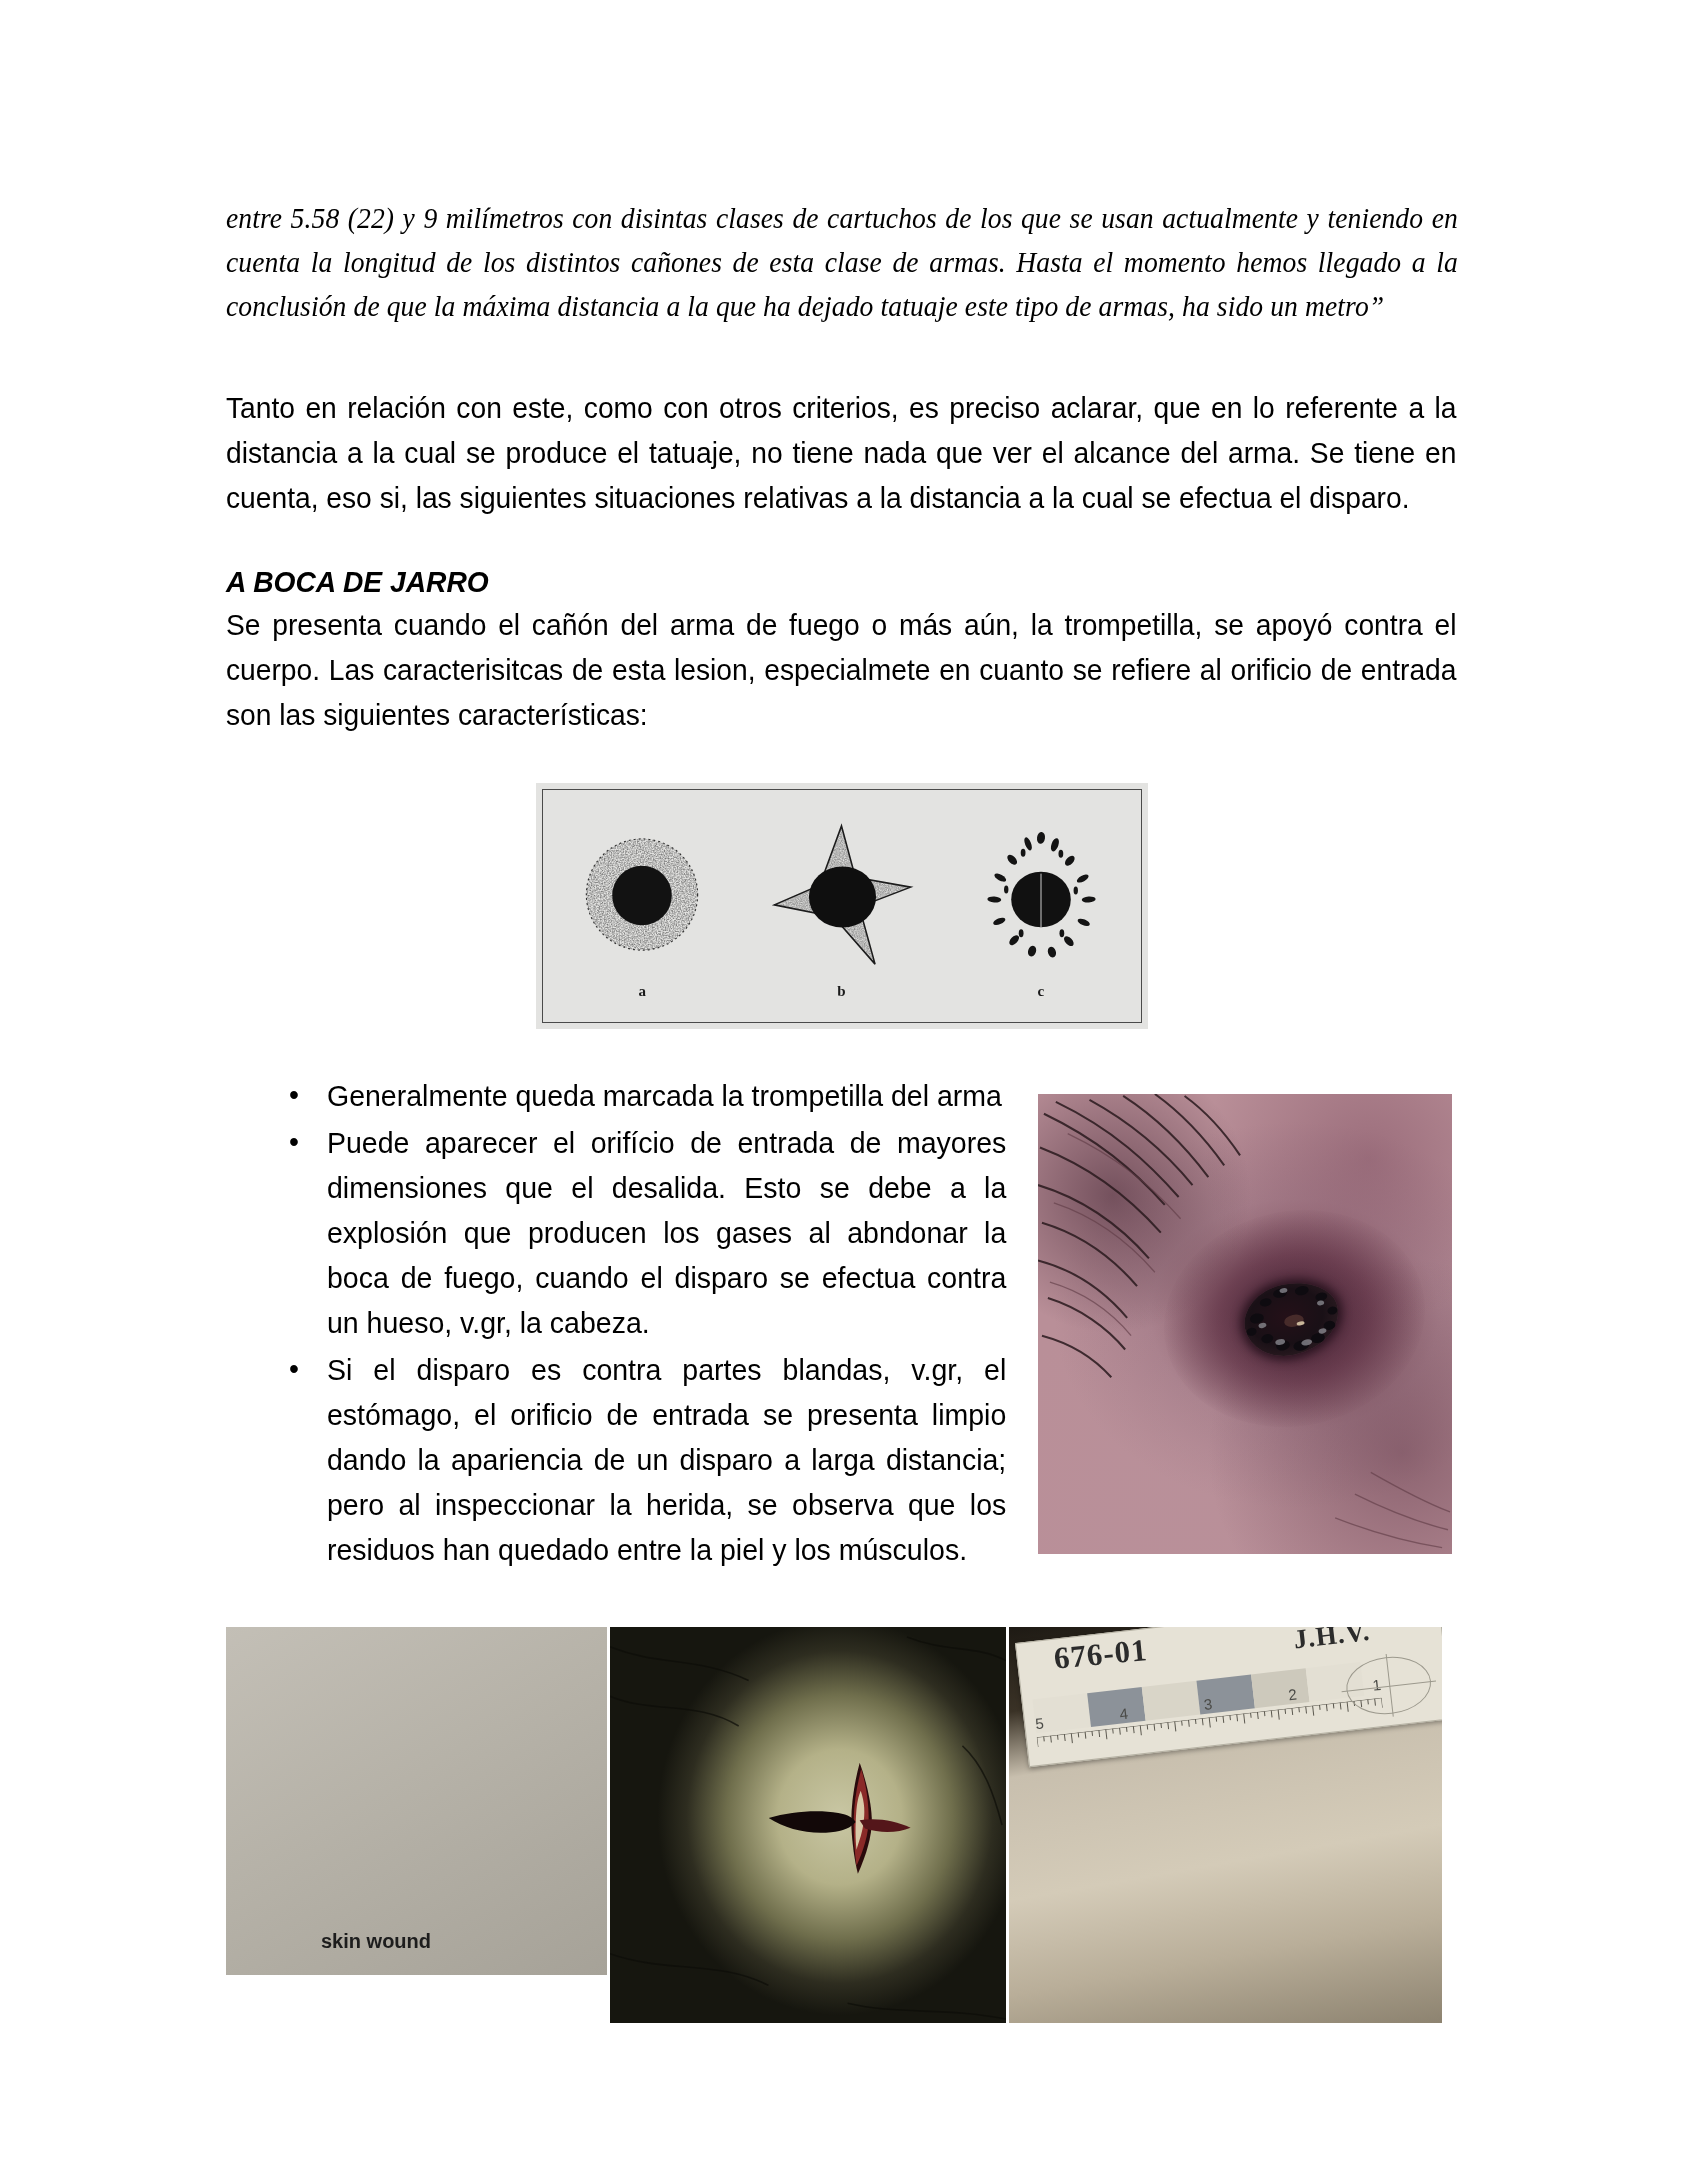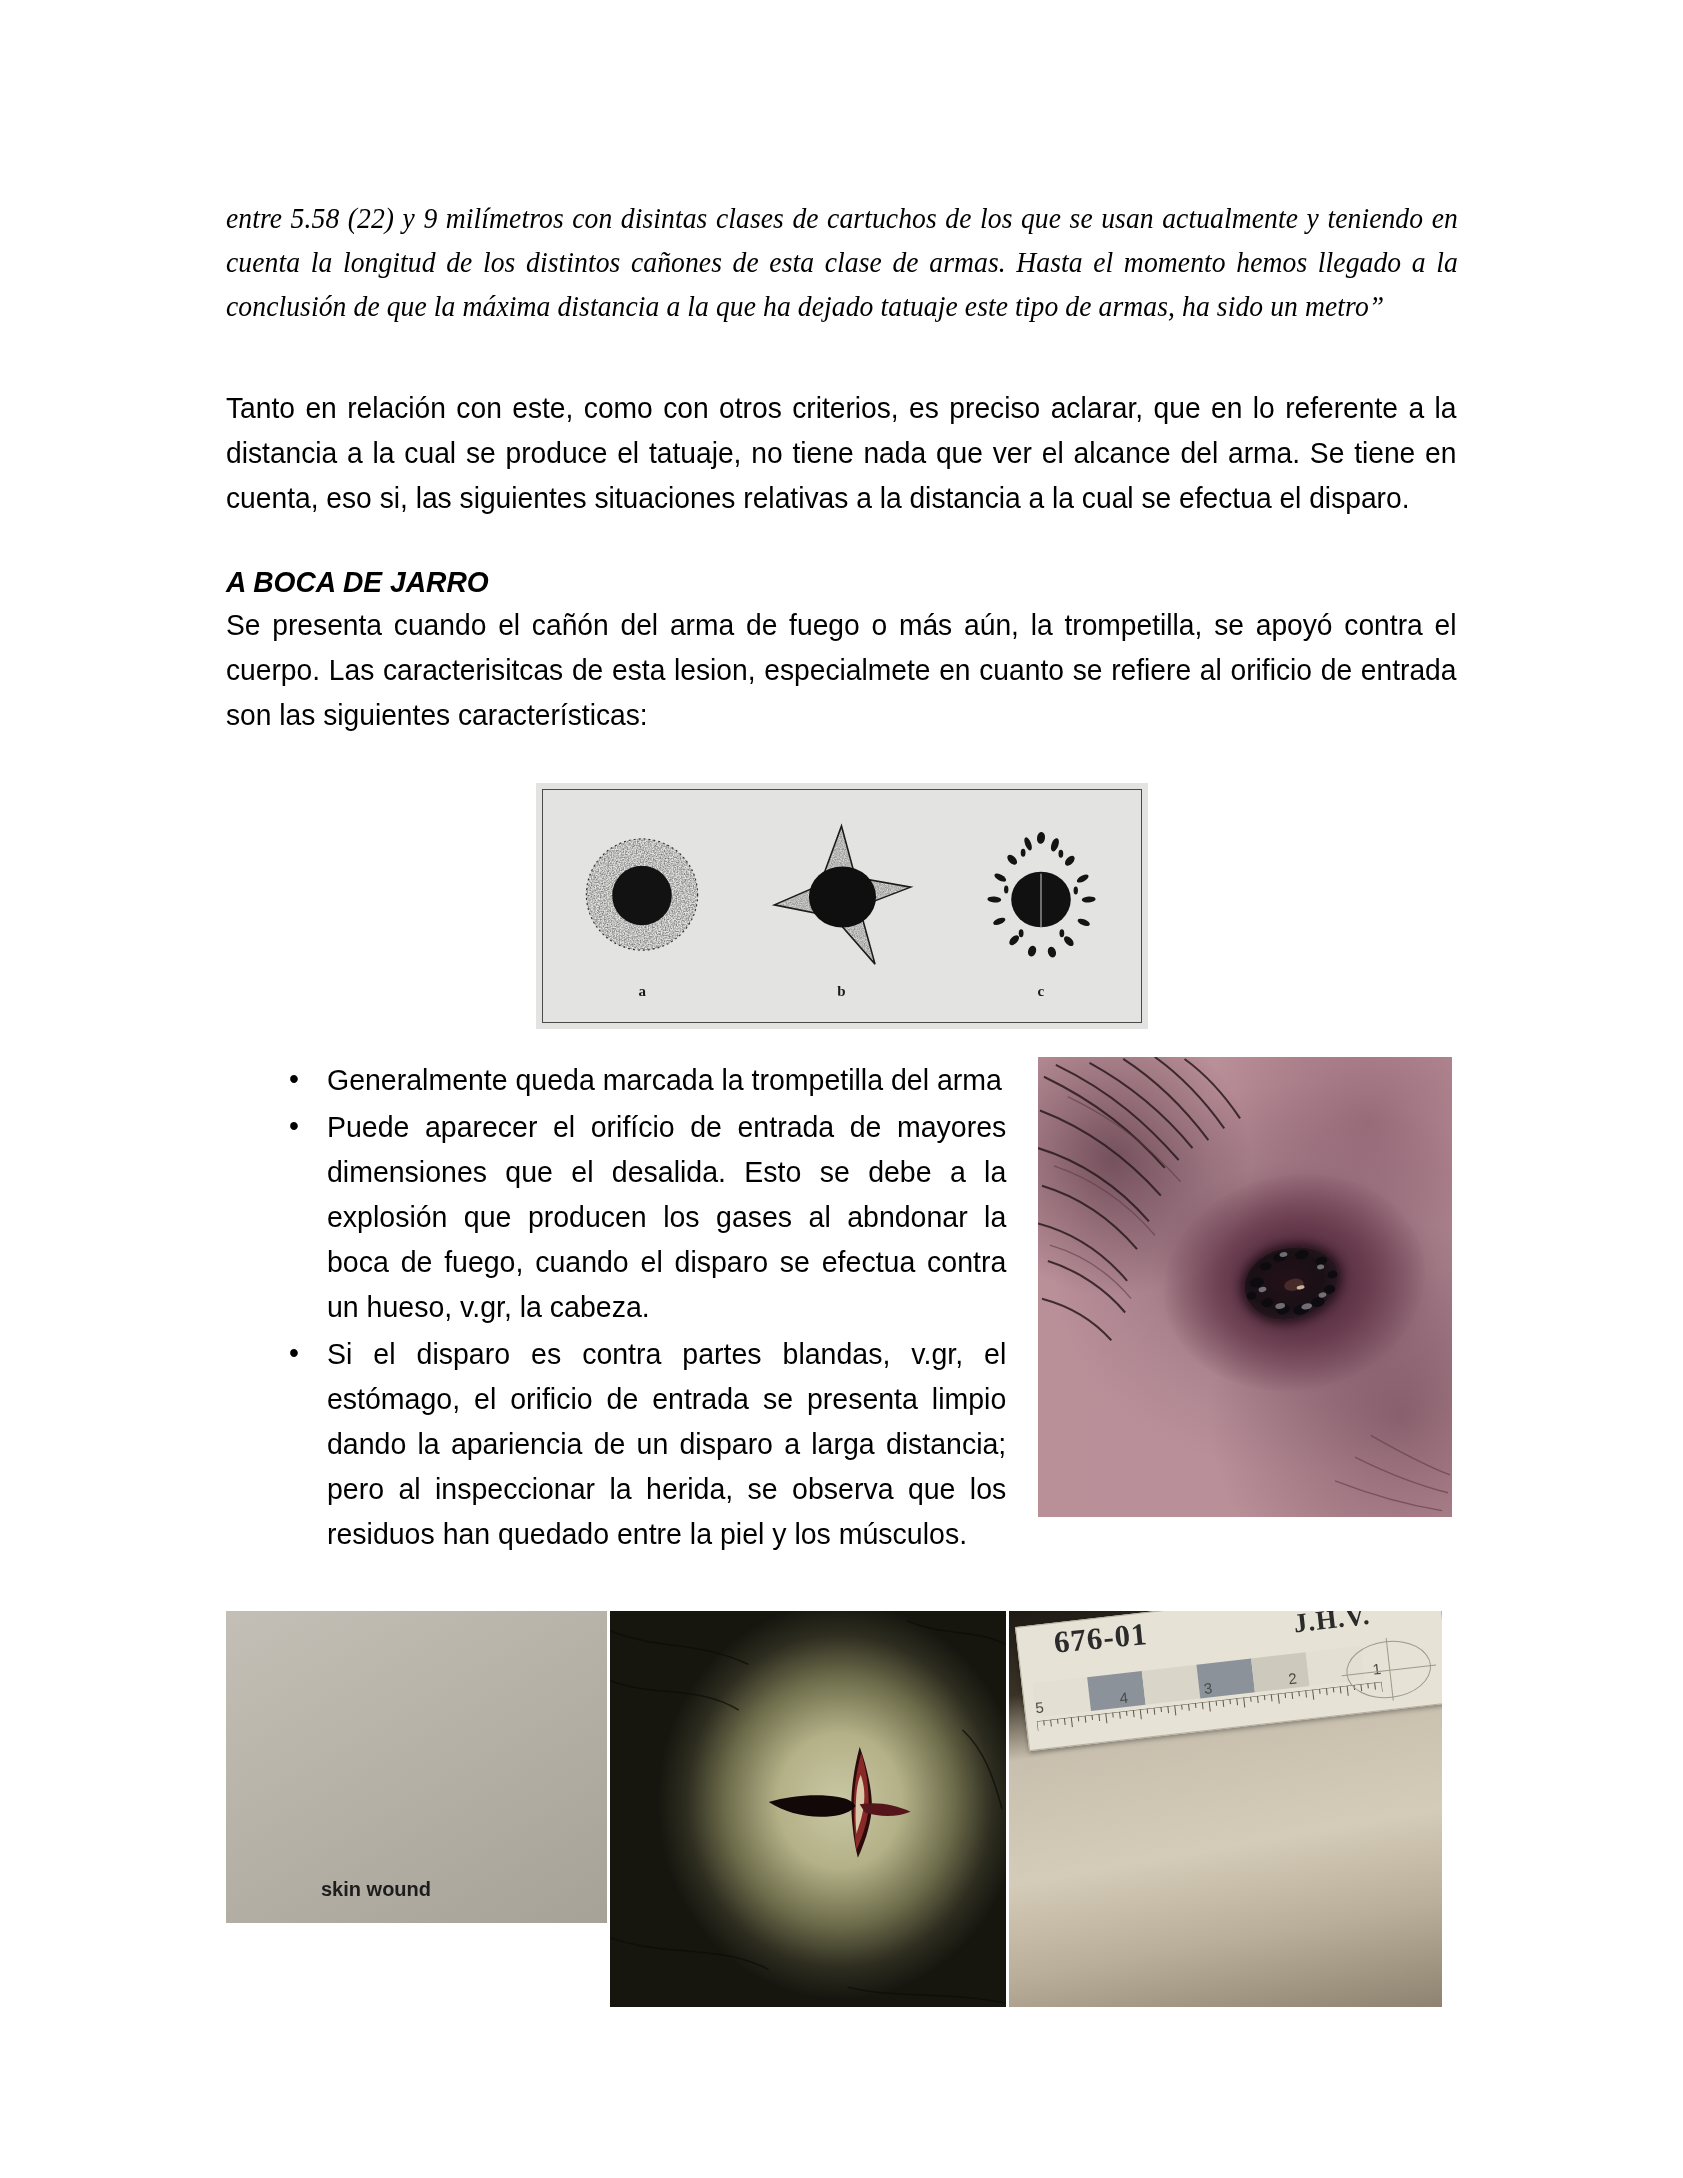--- a/index.html
+++ b/index.html
@@ -102,22 +102,22 @@
     transform: translateX(-50%);
     font-family: "Liberation Serif", serif;
     font-weight: bold;
     font-size: 15px;
     color: #1a1a1a;
   }
 
   
   .bullets-row {
     display: flex;
-    margin-top: 28px;
-    align-items: flex-start;
+    margin-top: 44px;
+    align-items: center;
   }
   .bullets-col {
     width: 782px;
     flex: 0 0 782px;
     padding-left: 50px;
     box-sizing: border-box;
   }
   ul.bullets {
     margin: 0;
     padding: 0 0 0 51px;
@@ -194,21 +194,21 @@
   }
   .wound-specks { position: absolute; inset: 0; }
 
   
   .strip {
     display: flex;
     margin-top: 53px;
     gap: 3px;
   }
   .strip-img { position: relative; overflow: hidden; }
-  .img-diagram { width: 381px; height: 312px; background: #b3aea6; }
+  .img-diagram { width: 381px; height: 348px; background: #b3aea6; }
   .img-scalp  { width: 396px; height: 396px; background: #2b2a1e; }
   .img-scale  { width: 433px; height: 396px; background: #2a2118; }
 
   
   .scalp-hair {
     position: absolute; inset: 0;
     background:
       radial-gradient(ellipse 46% 50% at 58% 48%, #c9c7a4 0%, #b4b188 34%, #6f6e4c 62%, #2e2d20 84%, #16160f 100%),
       linear-gradient(120deg, #3b3a28 0%, #23220f 55%, #14140b 100%);
   }

